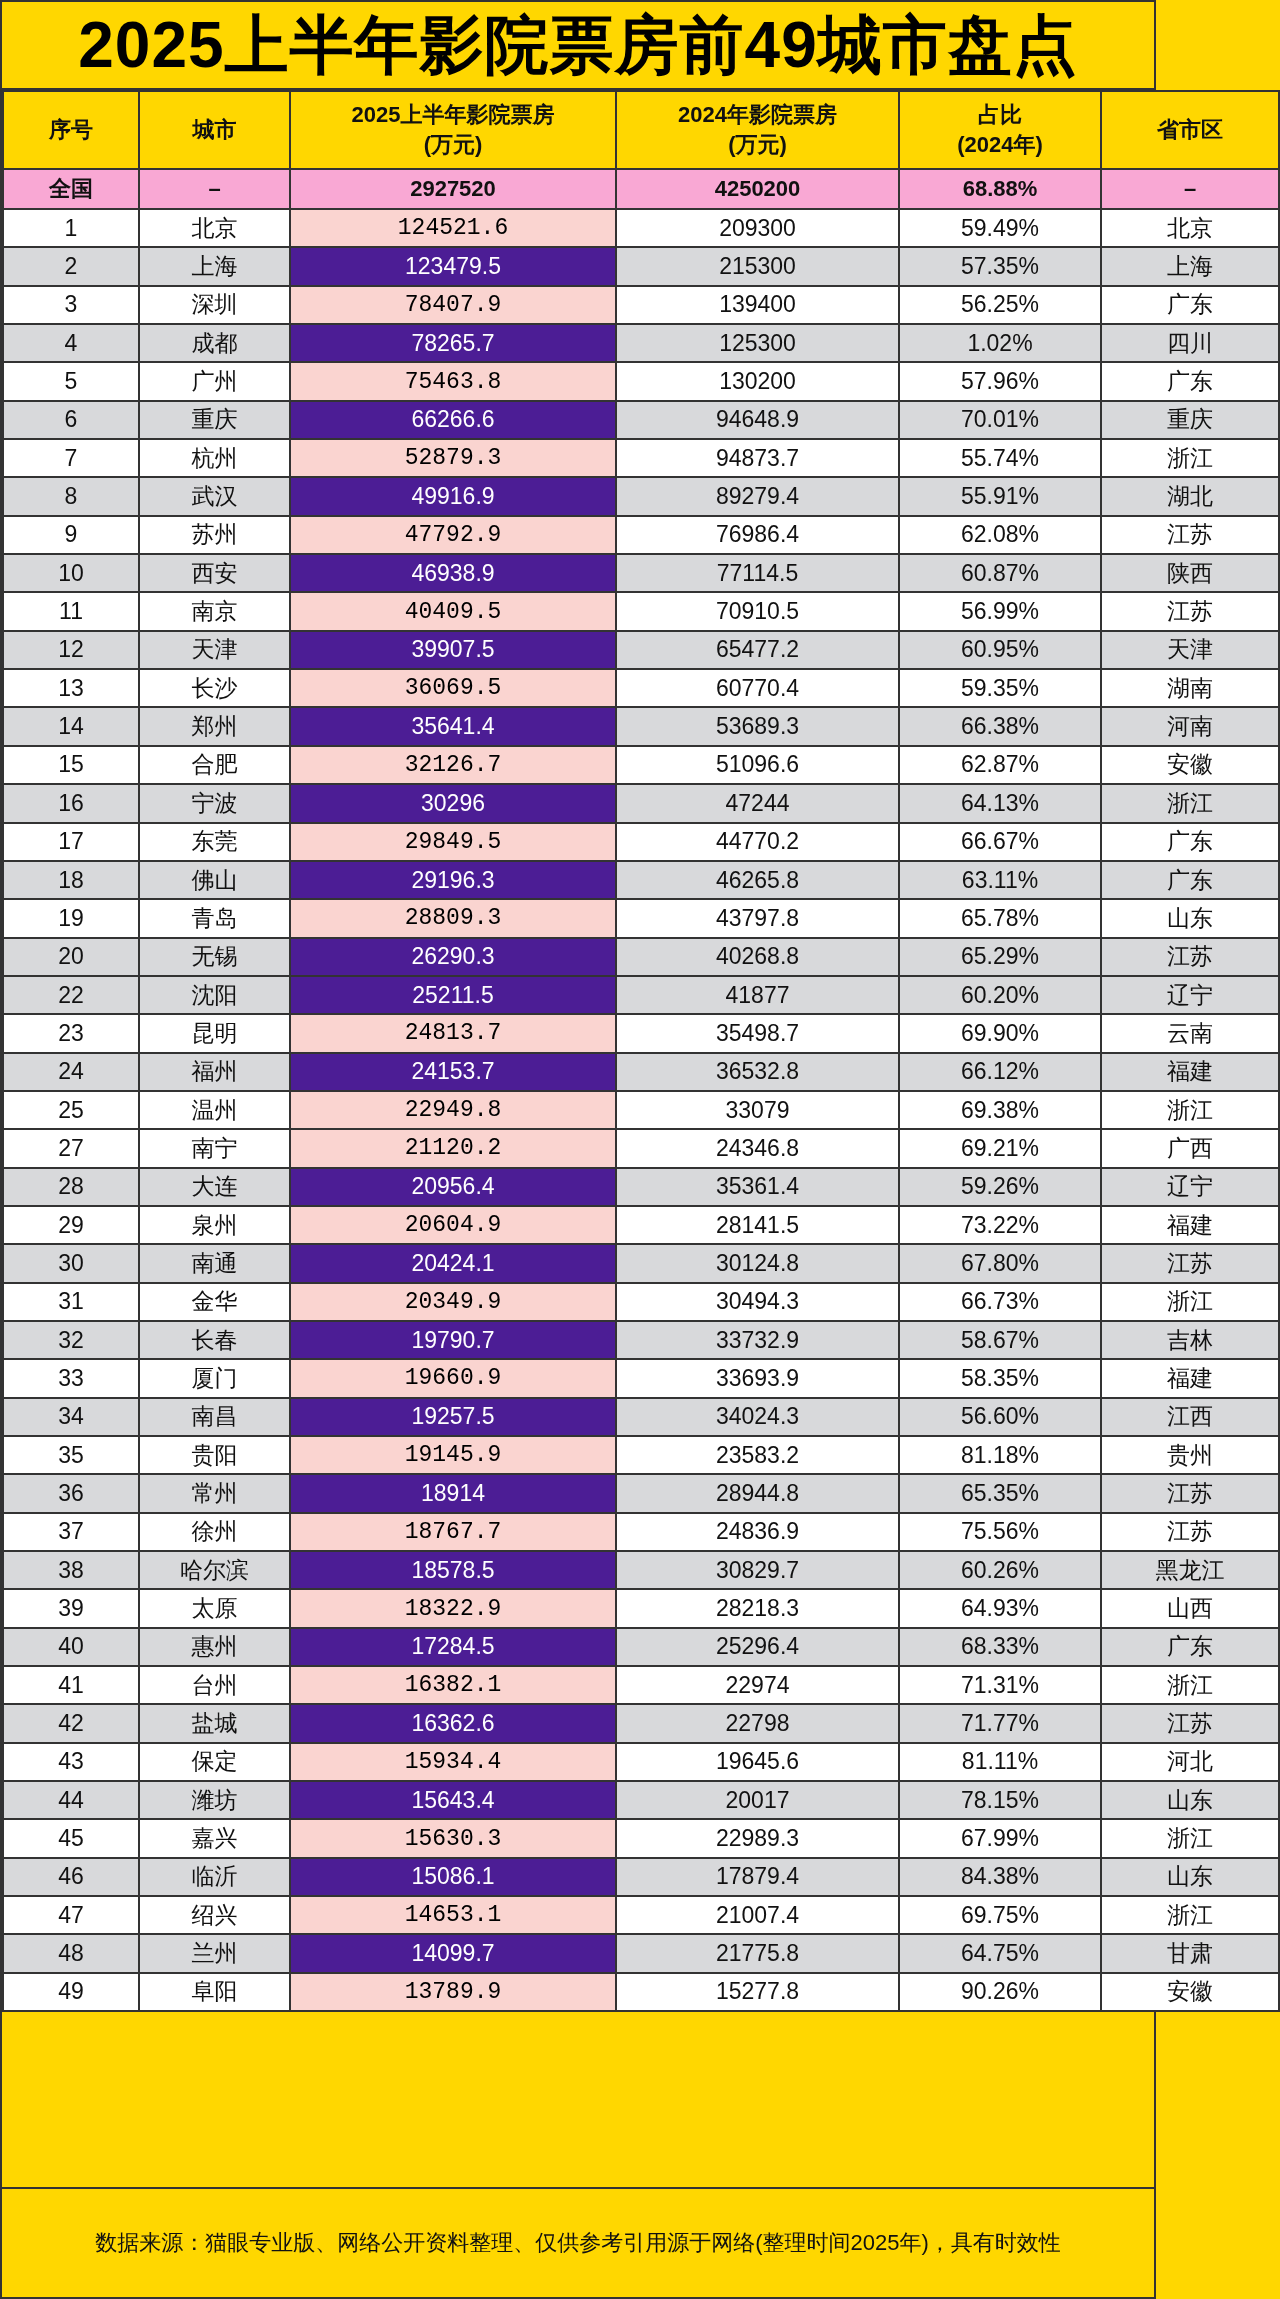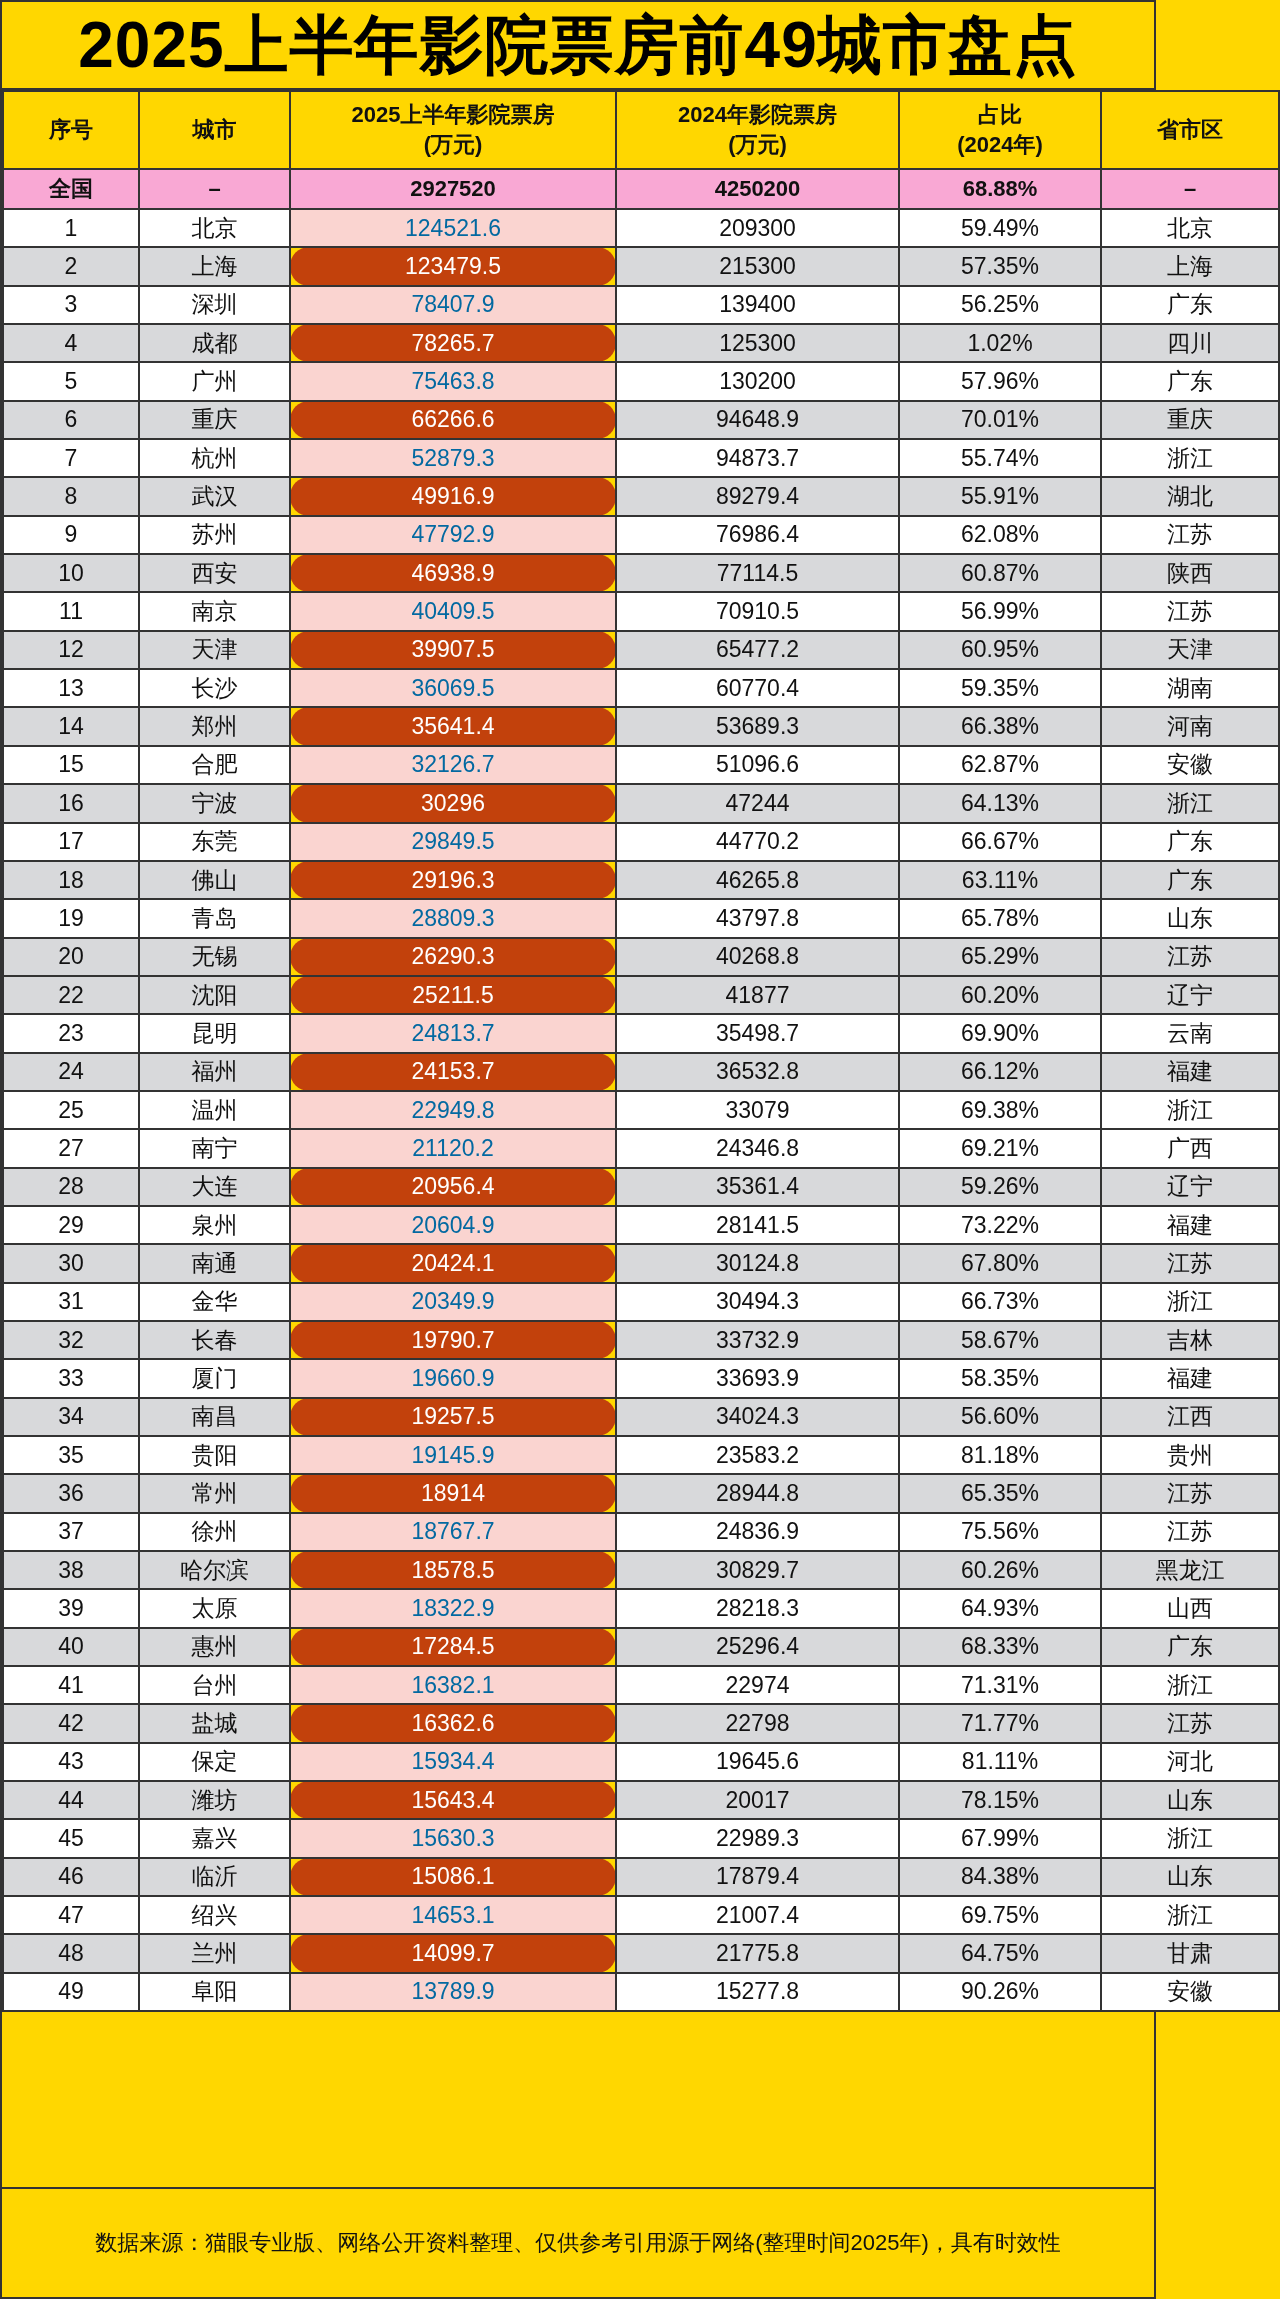--- a/index.html
+++ b/index.html
@@ -7,22 +7,22 @@
   .page { width:1156px; height:2299px; position:relative; box-sizing:border-box; border:2px solid #333; background:#FFD700; }
   .title { height:88px; display:flex; align-items:center; justify-content:center; font-size:64px; font-weight:bold; color:#000; letter-spacing:1px; border-bottom:2px solid #333; box-sizing:border-box; }
   table { border-collapse:collapse; width:1276px; table-layout:fixed; }
   col.c0 { width:136px; } col.c1 { width:151px; } col.c2 { width:326px; } col.c3 { width:283px; } col.c4 { width:202px; } col.c5 { width:178px; }
   th, td { border:2px solid #333; text-align:center; padding:0; }
   thead th { background:#FFD700; height:76px; font-size:22px; font-weight:bold; line-height:30px; }
   tr.national td { background:#f9a8d4; height:38px; font-size:22px; font-weight:bold; }
   tbody.rows td { height:36.35px; font-size:23px; font-weight:normal; }
   tbody.rows tr.odd td { background:#FFFFFF; }
   tbody.rows tr.even td { background:#D8D9DB; }
-  tbody.rows tr.odd td.hl { background:#FAD4D0; color:#0369a1; }
-  tbody.rows tr.even td.hl { background:#c2410c; color:#fff;border-radius:19px; }
+  tbody.rows tr.odd td.hl { background:#FAD4D0; color:#000000;font-family:Liberation Mono, monospace; }
+  tbody.rows tr.even td.hl { background:#4c1d95; color:#fff; }
   .footer { position:absolute; left:0; right:0; top:2185px; bottom:0; display:flex; flex-direction:row; align-items:center; justify-content:center; font-size:22px; line-height:36px; color:#111; border-top:2px solid #333; }
 </style>
 </head>
 <body>
 
 <div class="page">
   <div class="title">2025上半年影院票房前49城市盘点</div>
 
   <table>
     <colgroup>

